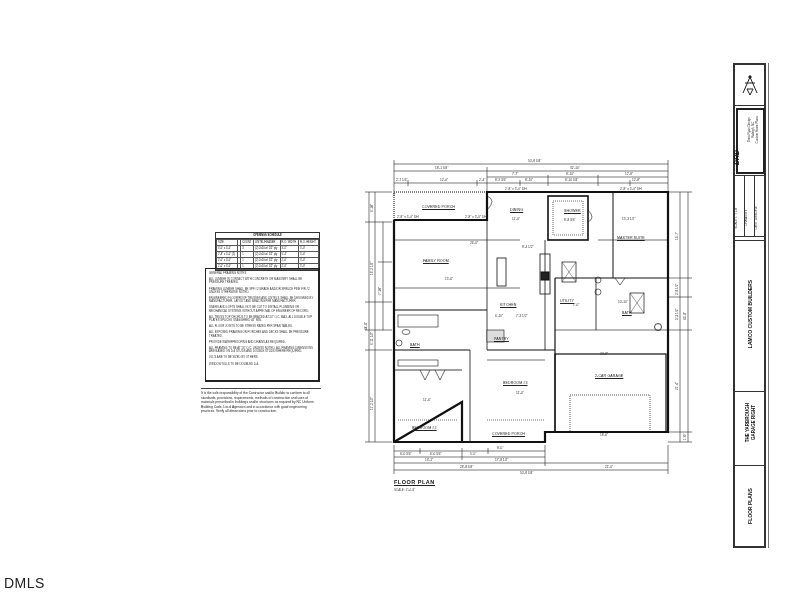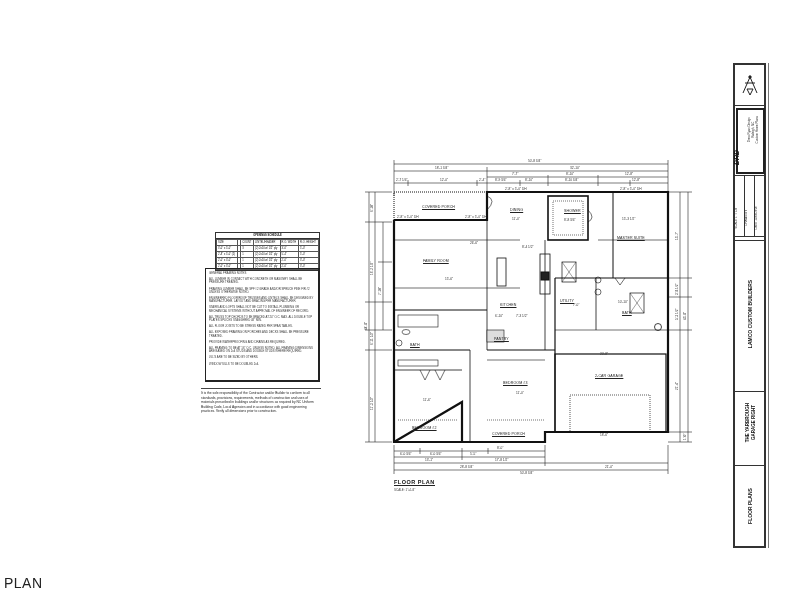--- a/index.html
+++ b/index.html
@@ -313,13 +313,13 @@
     <div class="vt" style="left:-28px;top:30px;width:80px;font-size:4.5px">THE YARBROUGH</div>
     <div class="vt" style="left:-22px;top:30px;width:80px;font-size:4.5px">GARAGE RIGHT</div>
   </div>
 
   <div class="abs" style="left:0;top:400px;width:29px;height:81px">
     <div class="vt" style="left:-25px;top:38px;width:80px;font-size:5px">FLOOR PLANS</div>
   </div>
 </div>
 <div class="tb-outer"></div>
 
-<div class="dmls">PLAN</div>
+<div class="dmls">DMLS</div>
 
 </body></html>

